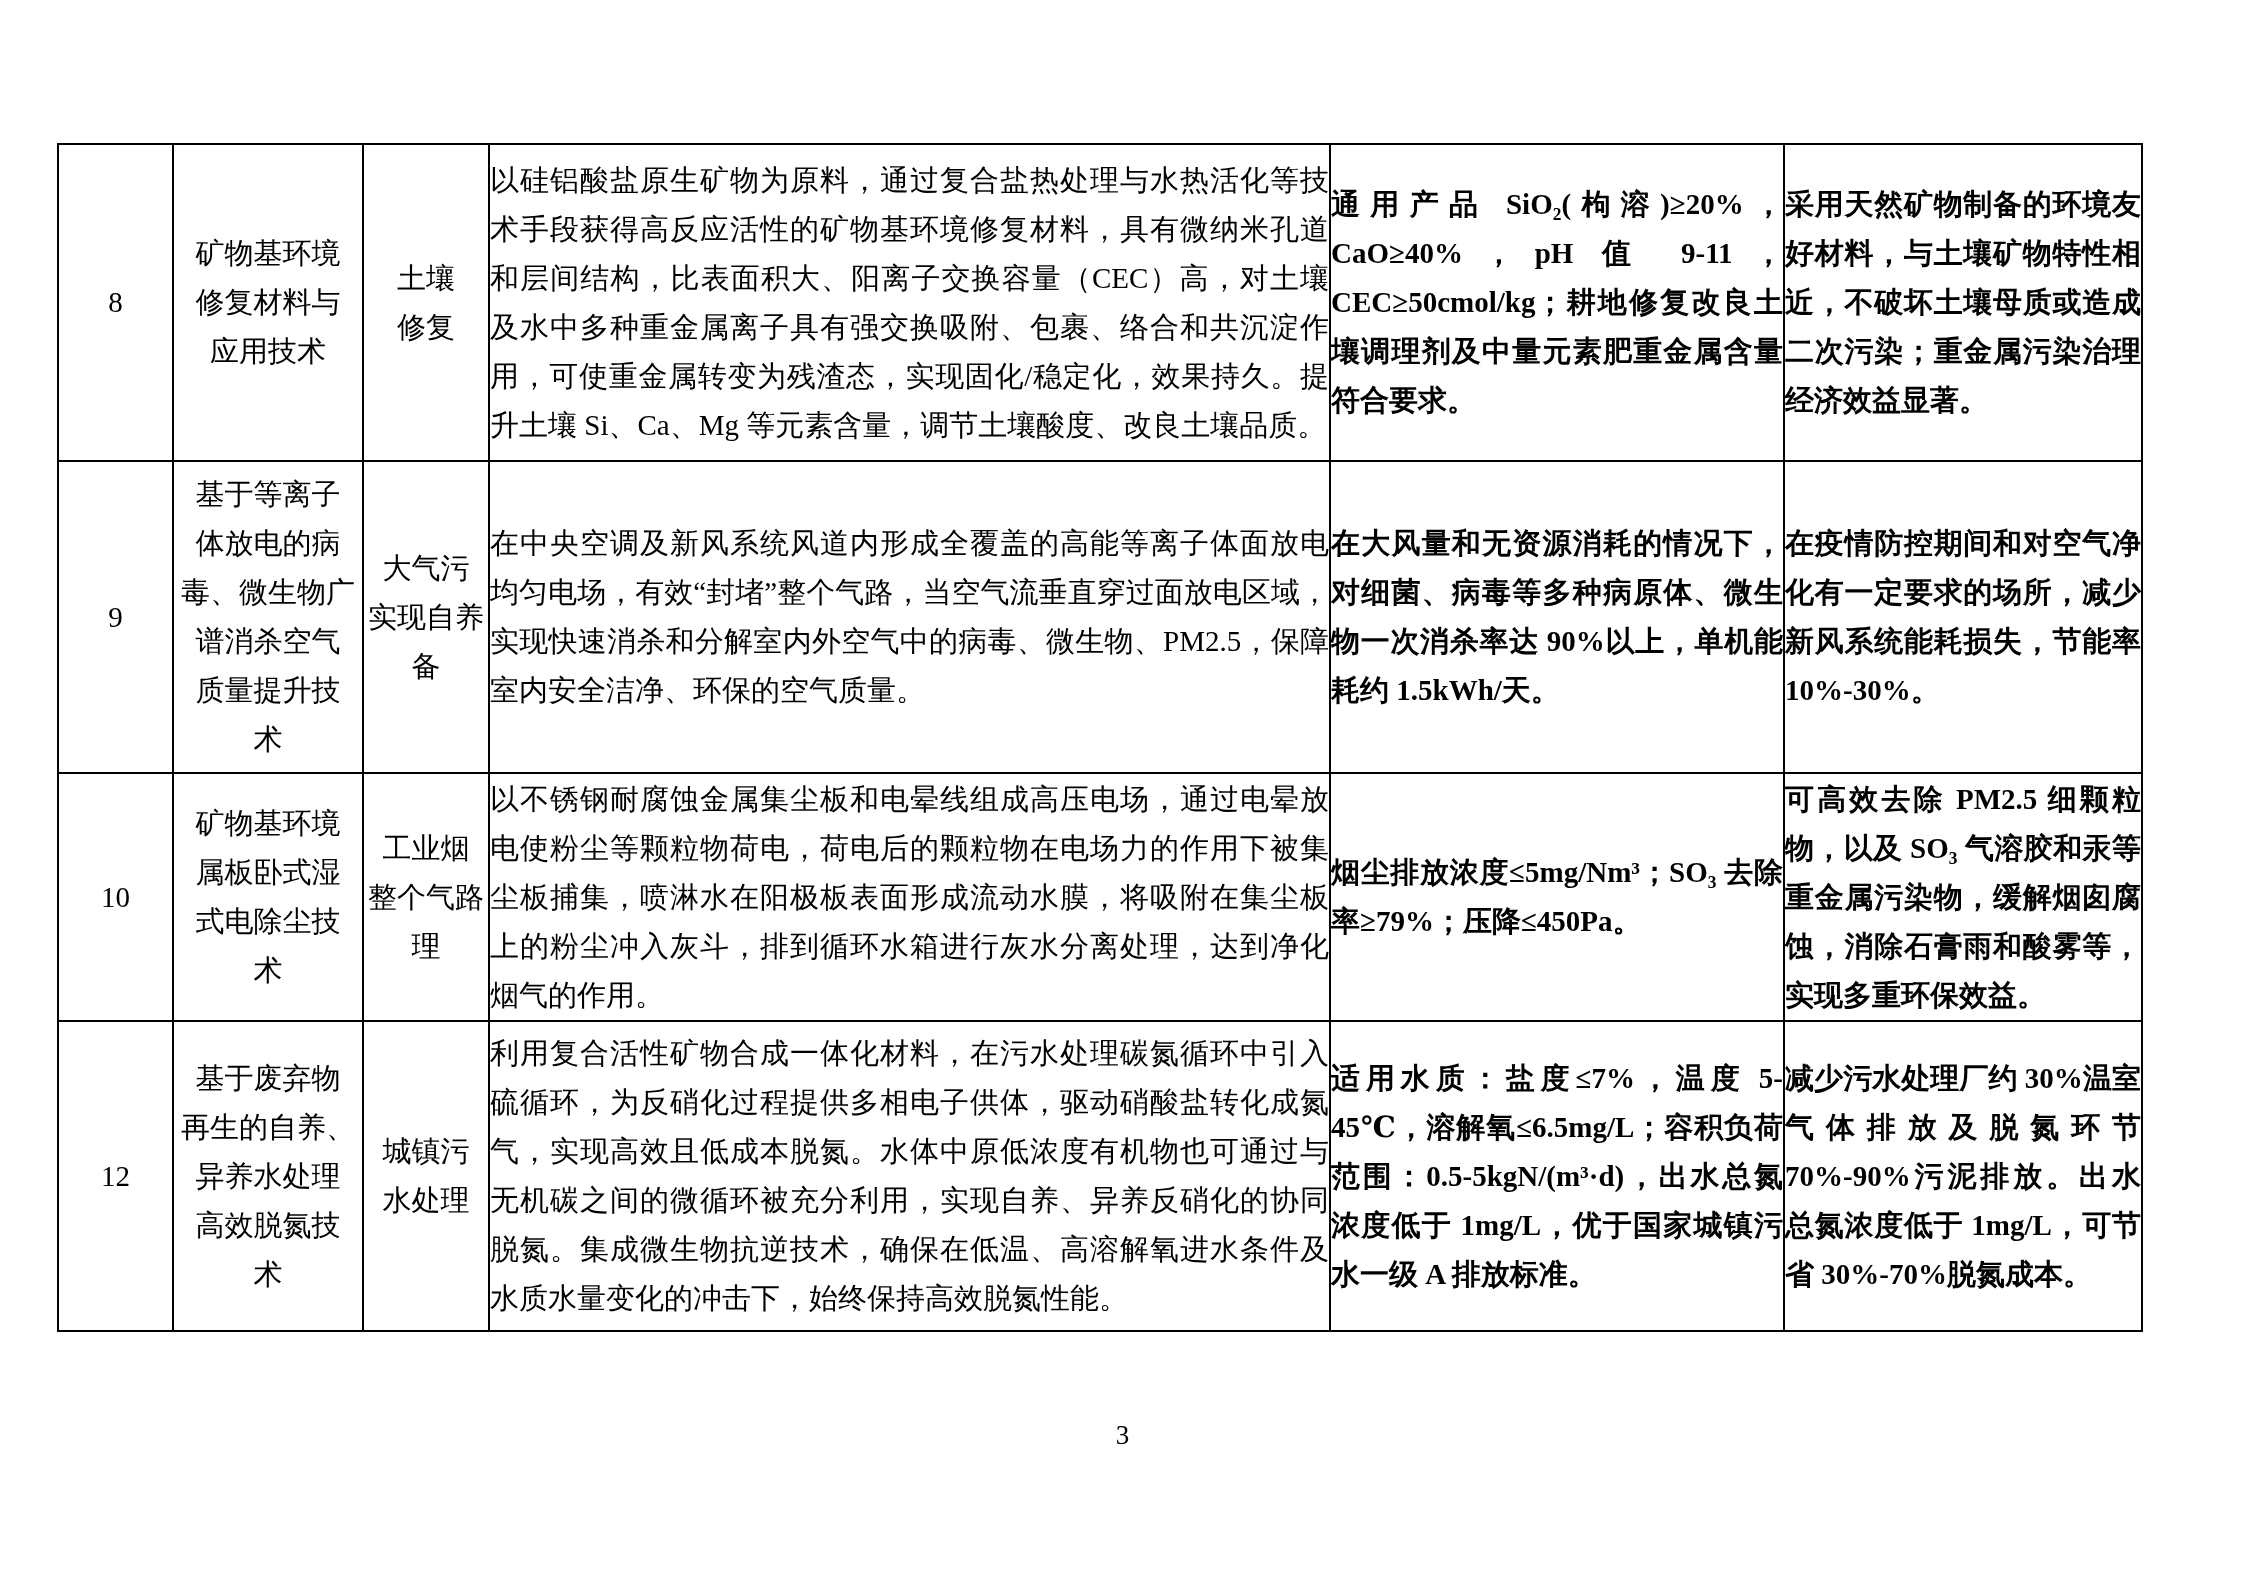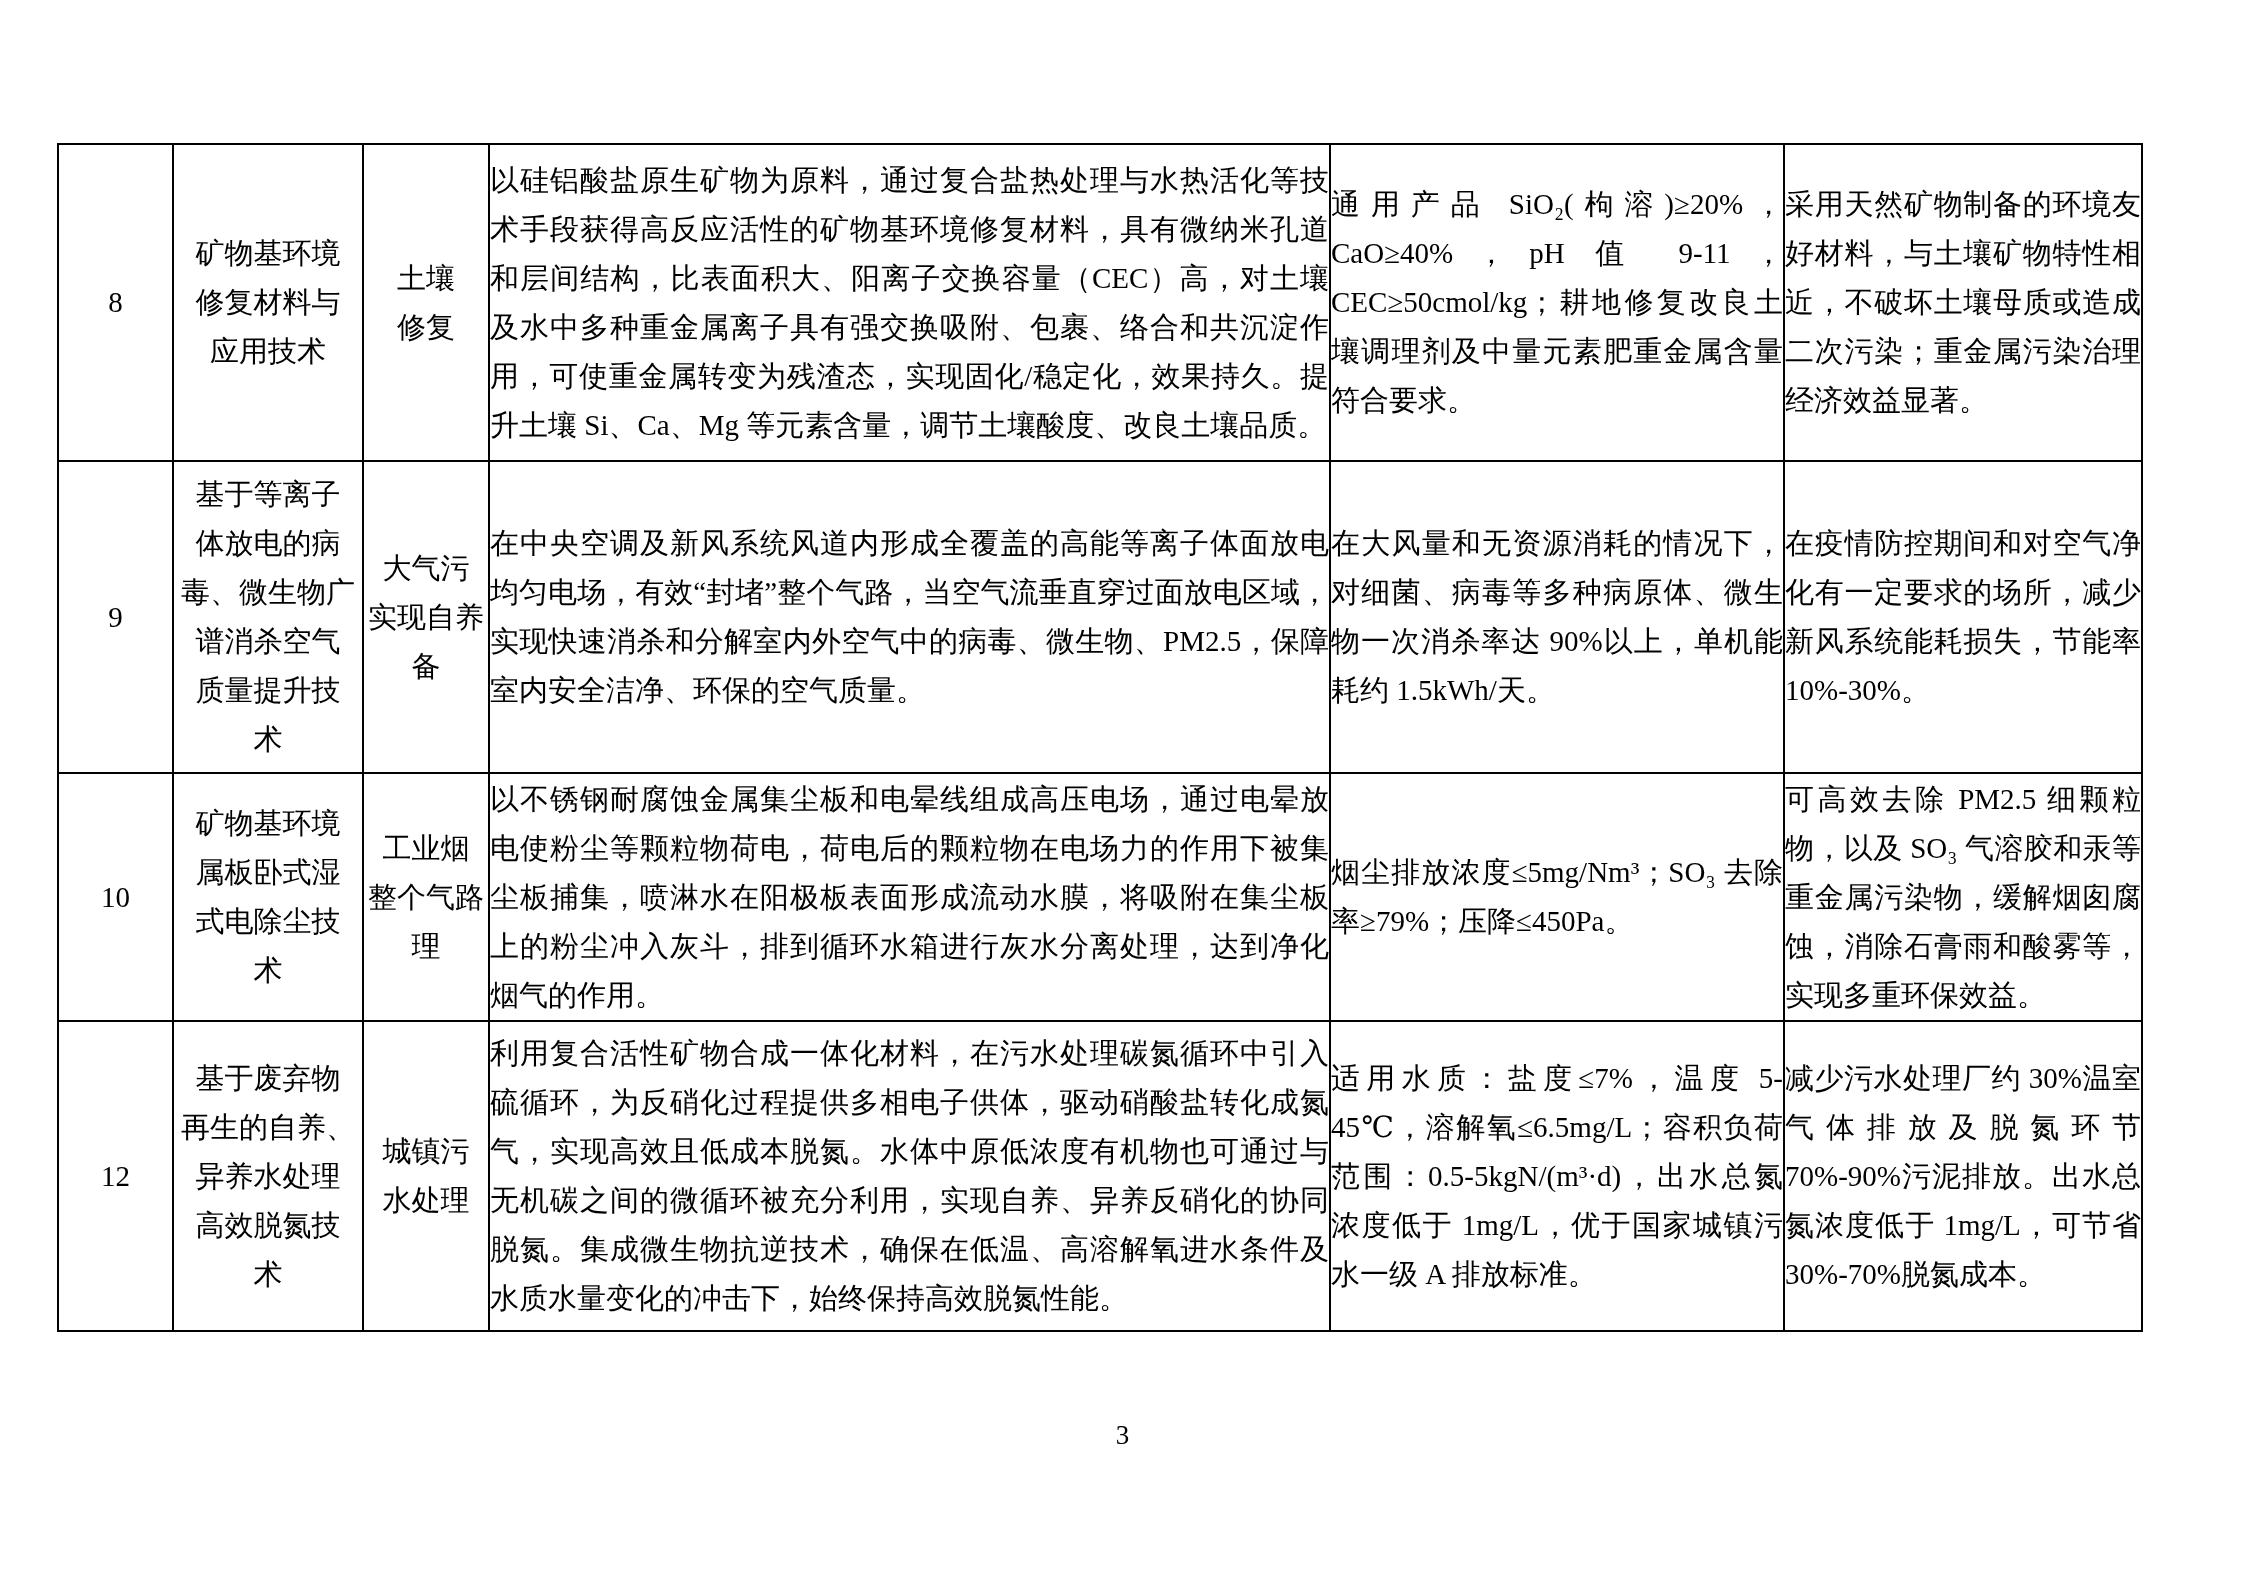--- a/index.html
+++ b/index.html
@@ -45,20 +45,21 @@
     font-size: 30px;
     line-height: 52px;
   }
   td.c-desc {
     text-align: justify;
     padding: 0 11px;
   }
   td.c-ind, td.c-adv {
     text-align: justify;
     padding: 0 12px;
+    font-weight: bold;
   }
   .page-num {
     position: absolute;
     top: 1420px;
     left: 0;
     width: 2245px;
     text-align: center;
     font-size: 27px;
   }
 </style>

